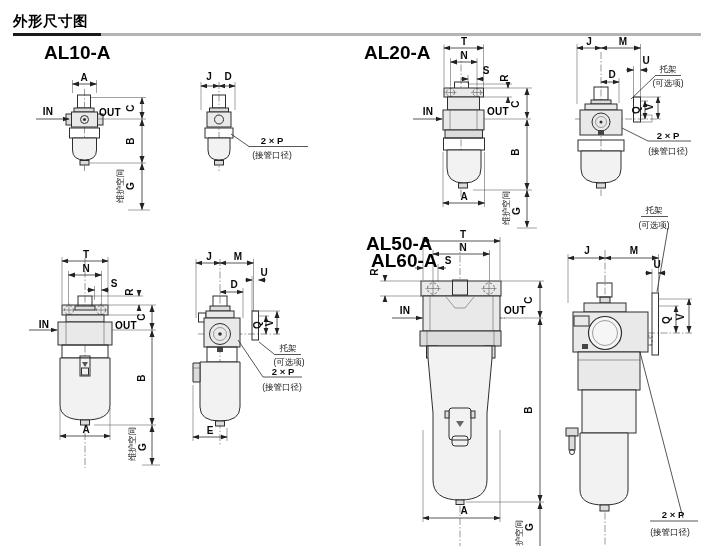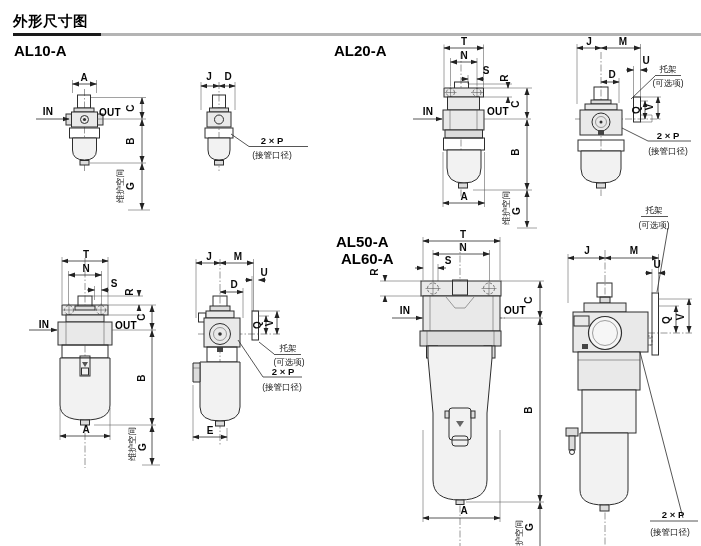--- a/index.html
+++ b/index.html
@@ -2,21 +2,21 @@
 <html><head>
 <meta charset="utf-8">
 <style>
   html,body{margin:0;padding:0;background:#fff;}
   #page{position:relative;width:701px;height:546px;background:#fff;overflow:hidden;
         font-family:"Liberation Sans",sans-serif;}
   .abs{position:absolute;}
   #title{left:13px;top:12px;font-size:14.5px;font-weight:bold;color:#000;letter-spacing:.5px;}
   #rule-black{left:13px;top:33px;width:88px;height:3px;background:#1a1a1a;}
   #rule-gray{left:101px;top:33px;width:600px;height:2.5px;background:#b4b4b4;}
-  .heading{font-size:15px;font-weight:bold;color:#000;}
+  .heading{font-size:19px;font-weight:bold;color:#000;margin-left:30px;}
   svg{position:absolute;overflow:visible;}
   .ln{stroke:#2e2e2e;stroke-width:1;fill:none;}
   .fill1{fill:#e9e9e9;}
   .fill2{fill:#f2f2f2;}
   .fill3{fill:#dcdcdc;}
   .dim{stroke:#2b2b2b;stroke-width:.8;fill:none;}
   .ext{stroke:#555;stroke-width:.55;fill:none;}
   .cl{stroke:#444;stroke-width:.55;fill:none;stroke-dasharray:7 2 1.5 2;}
   .dash{stroke:#444;stroke-width:.7;fill:none;stroke-dasharray:2.5 1.8;}
   .thin{stroke:#444;stroke-width:.5;fill:none;}

